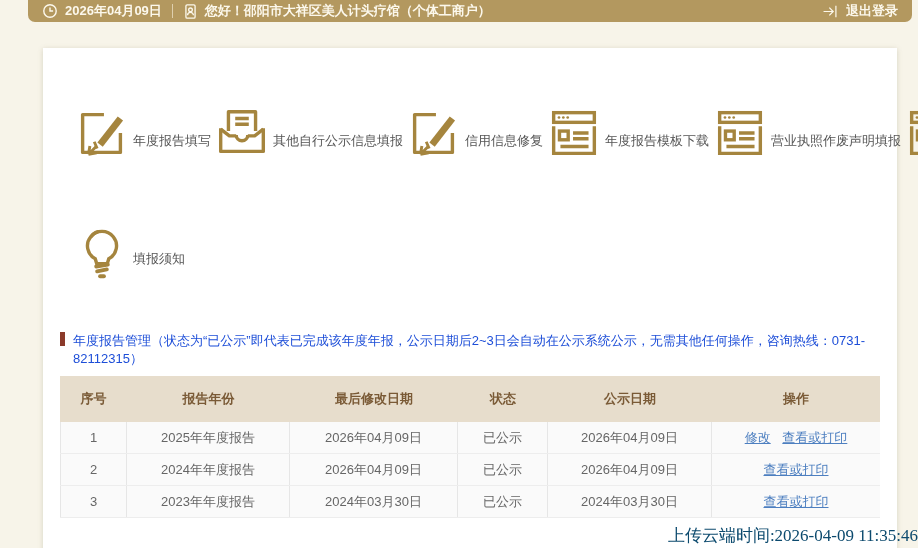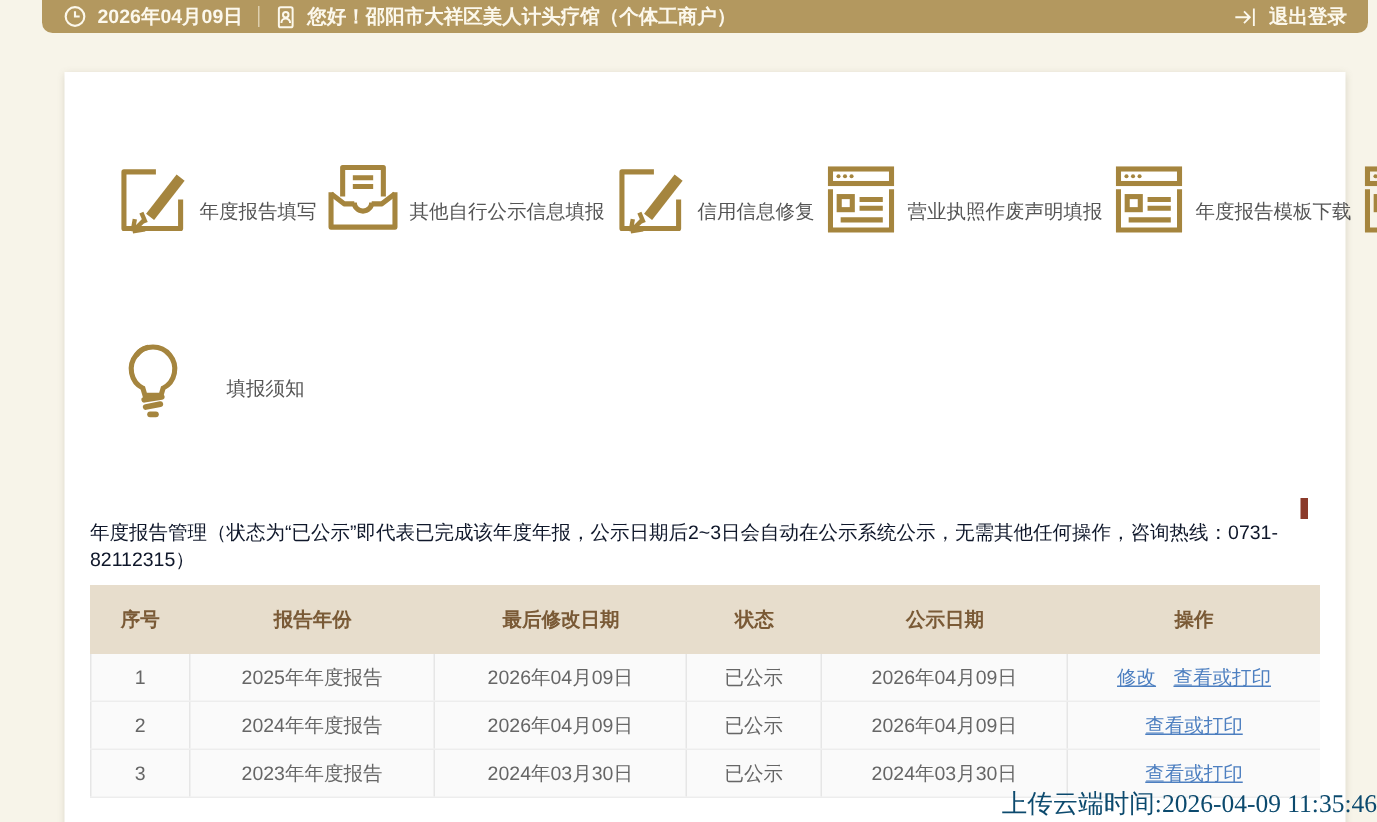--- a/index.html
+++ b/index.html
@@ -28,25 +28,25 @@
   .shortcut-row1 {
     display:flex; justify-content:space-between; align-items:flex-start;
     padding:54px 28px 0 28px;
   }
   .shortcut {
     display:flex; flex-direction:row; align-items:center; cursor:pointer;
   }
   .shortcut svg { width:62px; height:62px; display:block; }
   .shortcut .lbl { margin-top:16px; font-size:13px; color:#555; white-space:nowrap; }
   .shortcut-row2 { padding:56px 28px 0 28px; display:flex; }
-  .shortcut-row2 .shortcut { min-width:100px;gap:18px; }
+  .shortcut-row2 .shortcut { min-width:100px; }
   
   .notice {
-    margin:50px 17px 0 17px; display:flex; align-items:flex-end;
-    font-size:13px; color:#0f172a;flex-direction:column;
+    margin:50px 17px 0 17px; display:flex; align-items:flex-start;
+    font-size:13px; color:#1d4ed8;
   }
   .notice .bar { width:5px; height:14px; background:#8b3a2a; margin-right:8px; flex:none; }
   
   .report-table { margin:8px 17px 0 17px; width:820px; font-size:13px; }
   .trow {
     display:grid;
     grid-template-columns:67px 163px 168px 90px 164px auto;
     align-items:center; text-align:center;
   }
   .thead {
@@ -138,34 +138,34 @@
     <div class="shortcut">
       <svg class="gold" viewBox="0 0 64 64">
         <rect x="11" y="11" width="42" height="10"></rect>
         <circle cx="16.5" cy="16" r="1.4" fill="#a5853e" stroke="none"></circle>
         <circle cx="21" cy="16" r="1.4" fill="#a5853e" stroke="none"></circle>
         <circle cx="25.5" cy="16" r="1.4" fill="#a5853e" stroke="none"></circle>
         <path d="M11 25 v28 h42 v-28"></path>
         <rect x="17" y="30" width="9" height="9"></rect>
         <path d="M31 32 h16 M31 38 h16 M18 46 h29"></path>
       </svg>
-      <span class="lbl">营业执照作废声明填报</span>
+      <span class="lbl">年度报告模板下载</span>
     </div>
 
     <div class="shortcut">
       <svg class="gold" viewBox="0 0 64 64">
         <rect x="11" y="11" width="42" height="10"></rect>
         <circle cx="16.5" cy="16" r="1.4" fill="#a5853e" stroke="none"></circle>
         <circle cx="21" cy="16" r="1.4" fill="#a5853e" stroke="none"></circle>
         <circle cx="25.5" cy="16" r="1.4" fill="#a5853e" stroke="none"></circle>
         <path d="M11 25 v28 h42 v-28"></path>
         <rect x="17" y="30" width="9" height="9"></rect>
         <path d="M31 32 h16 M31 38 h16 M18 46 h29"></path>
       </svg>
-      <span class="lbl">年度报告模板下载</span>
+      <span class="lbl">营业执照作废声明填报</span>
     </div>
 
     <div class="shortcut">
       <svg class="gold" viewBox="0 0 64 64">
         <rect x="11" y="11" width="42" height="10"></rect>
         <circle cx="16.5" cy="16" r="1.4" fill="#a5853e" stroke="none"></circle>
         <circle cx="21" cy="16" r="1.4" fill="#a5853e" stroke="none"></circle>
         <circle cx="25.5" cy="16" r="1.4" fill="#a5853e" stroke="none"></circle>
         <path d="M11 25 v28 h42 v-28"></path>
         <rect x="17" y="30" width="9" height="9"></rect>

